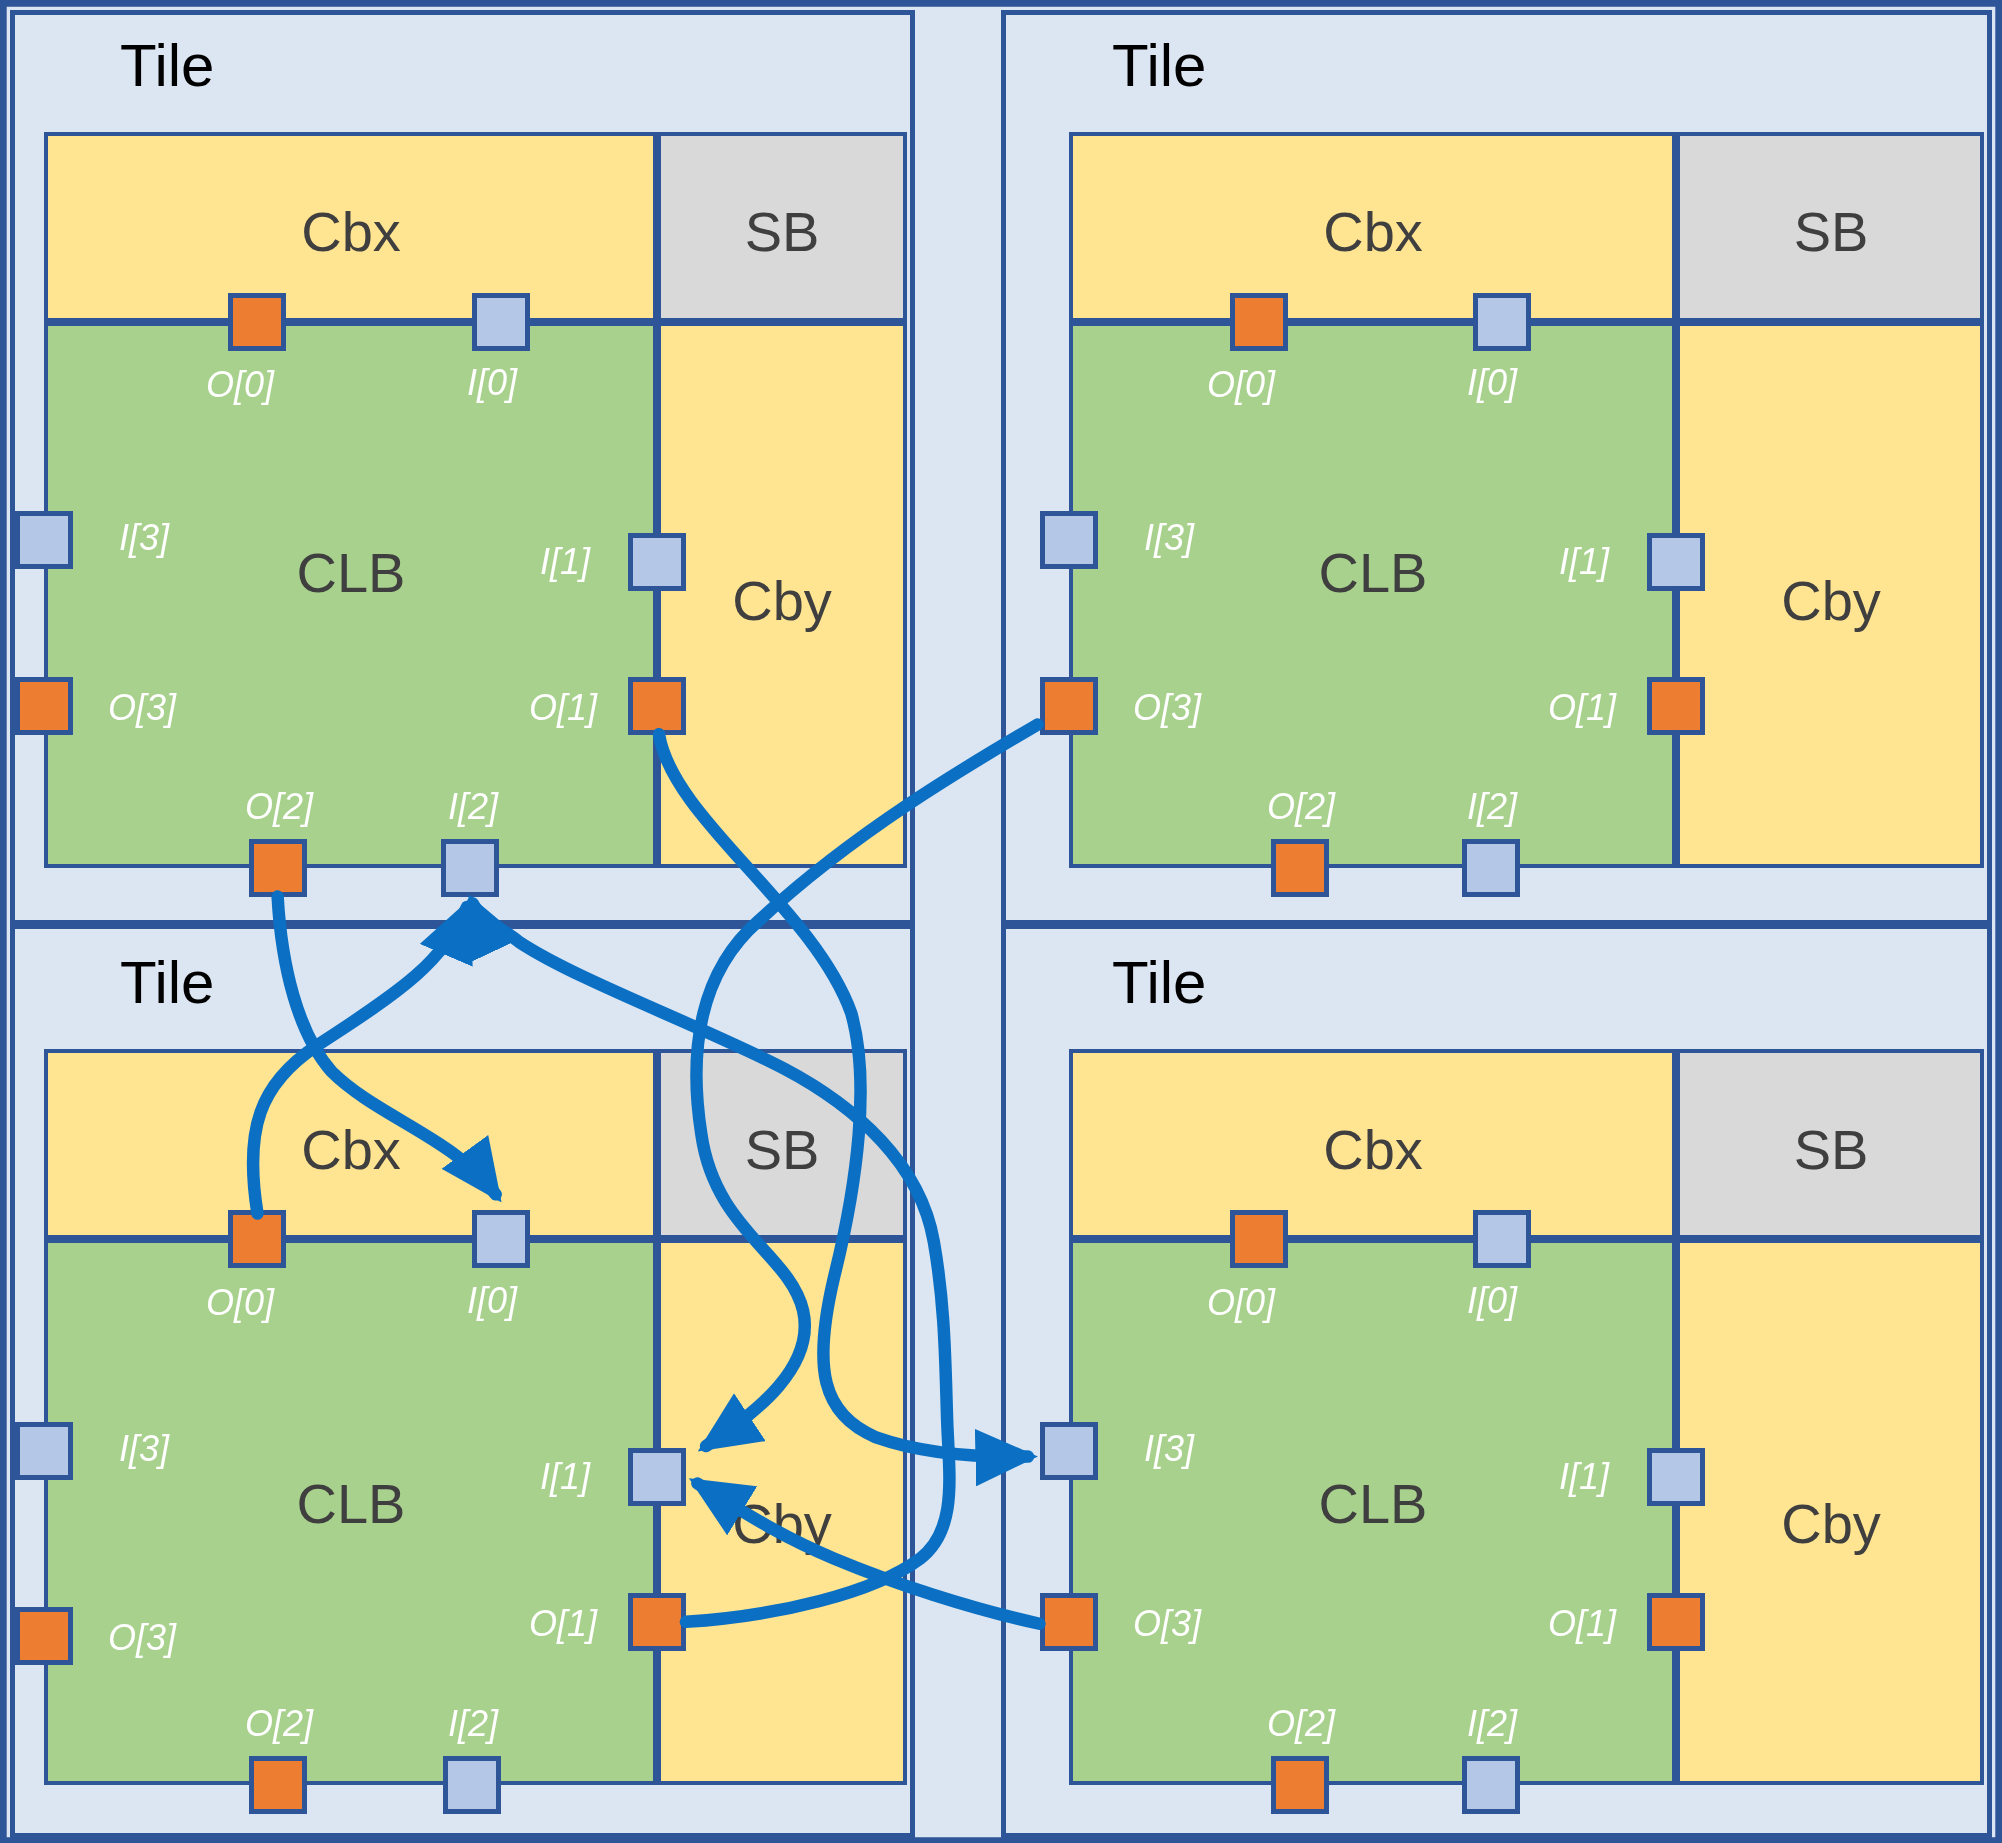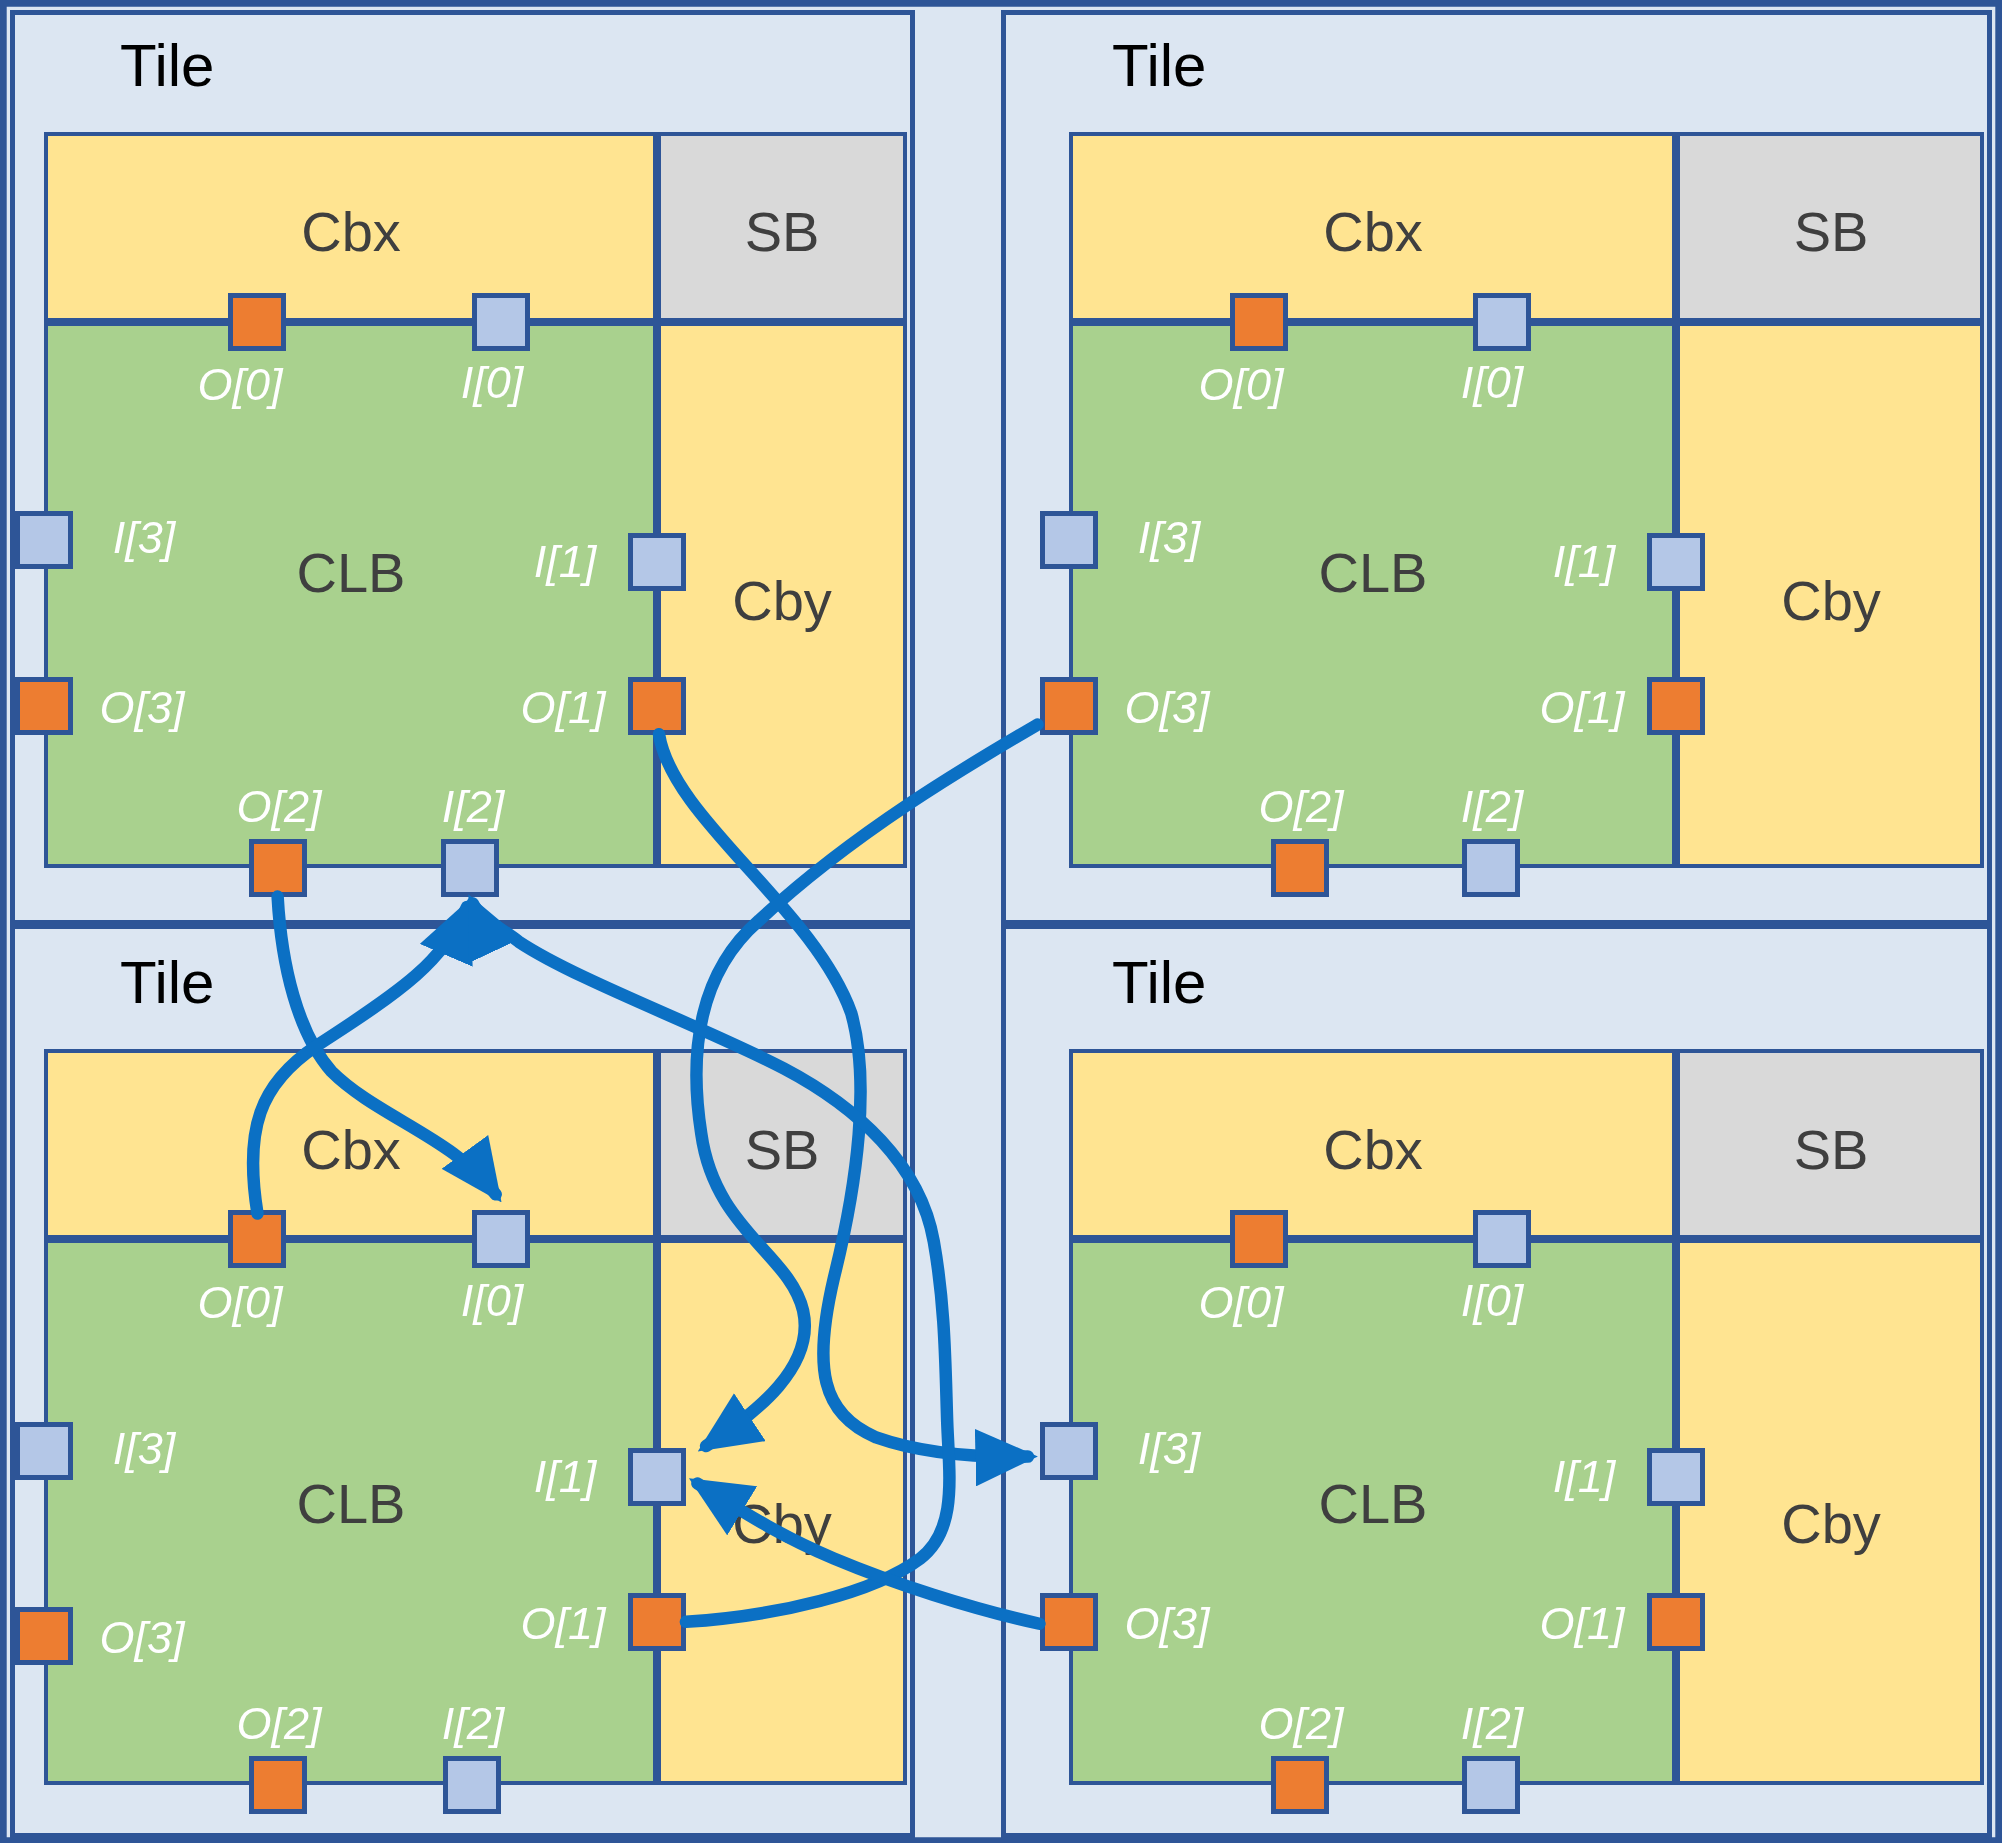--- a/index.html
+++ b/index.html
@@ -41,21 +41,21 @@
     position: absolute;
     width: 58px;
     height: 58px;
     box-sizing: border-box;
     border: 5.8px solid #2e5597;
     transform: translate(-50%, -50%);
   }
   .pin-label {
     position: absolute;
     transform: translate(-50%, -50%);
-    font-size: 45px;
+    font-size: 36px;
     font-style: italic;
     color: #ffffff;
     white-space: nowrap;
   }
   #arrow-layer {
     position: absolute;
     left: 0; top: 0;
     pointer-events: none;
   }
 </style>

